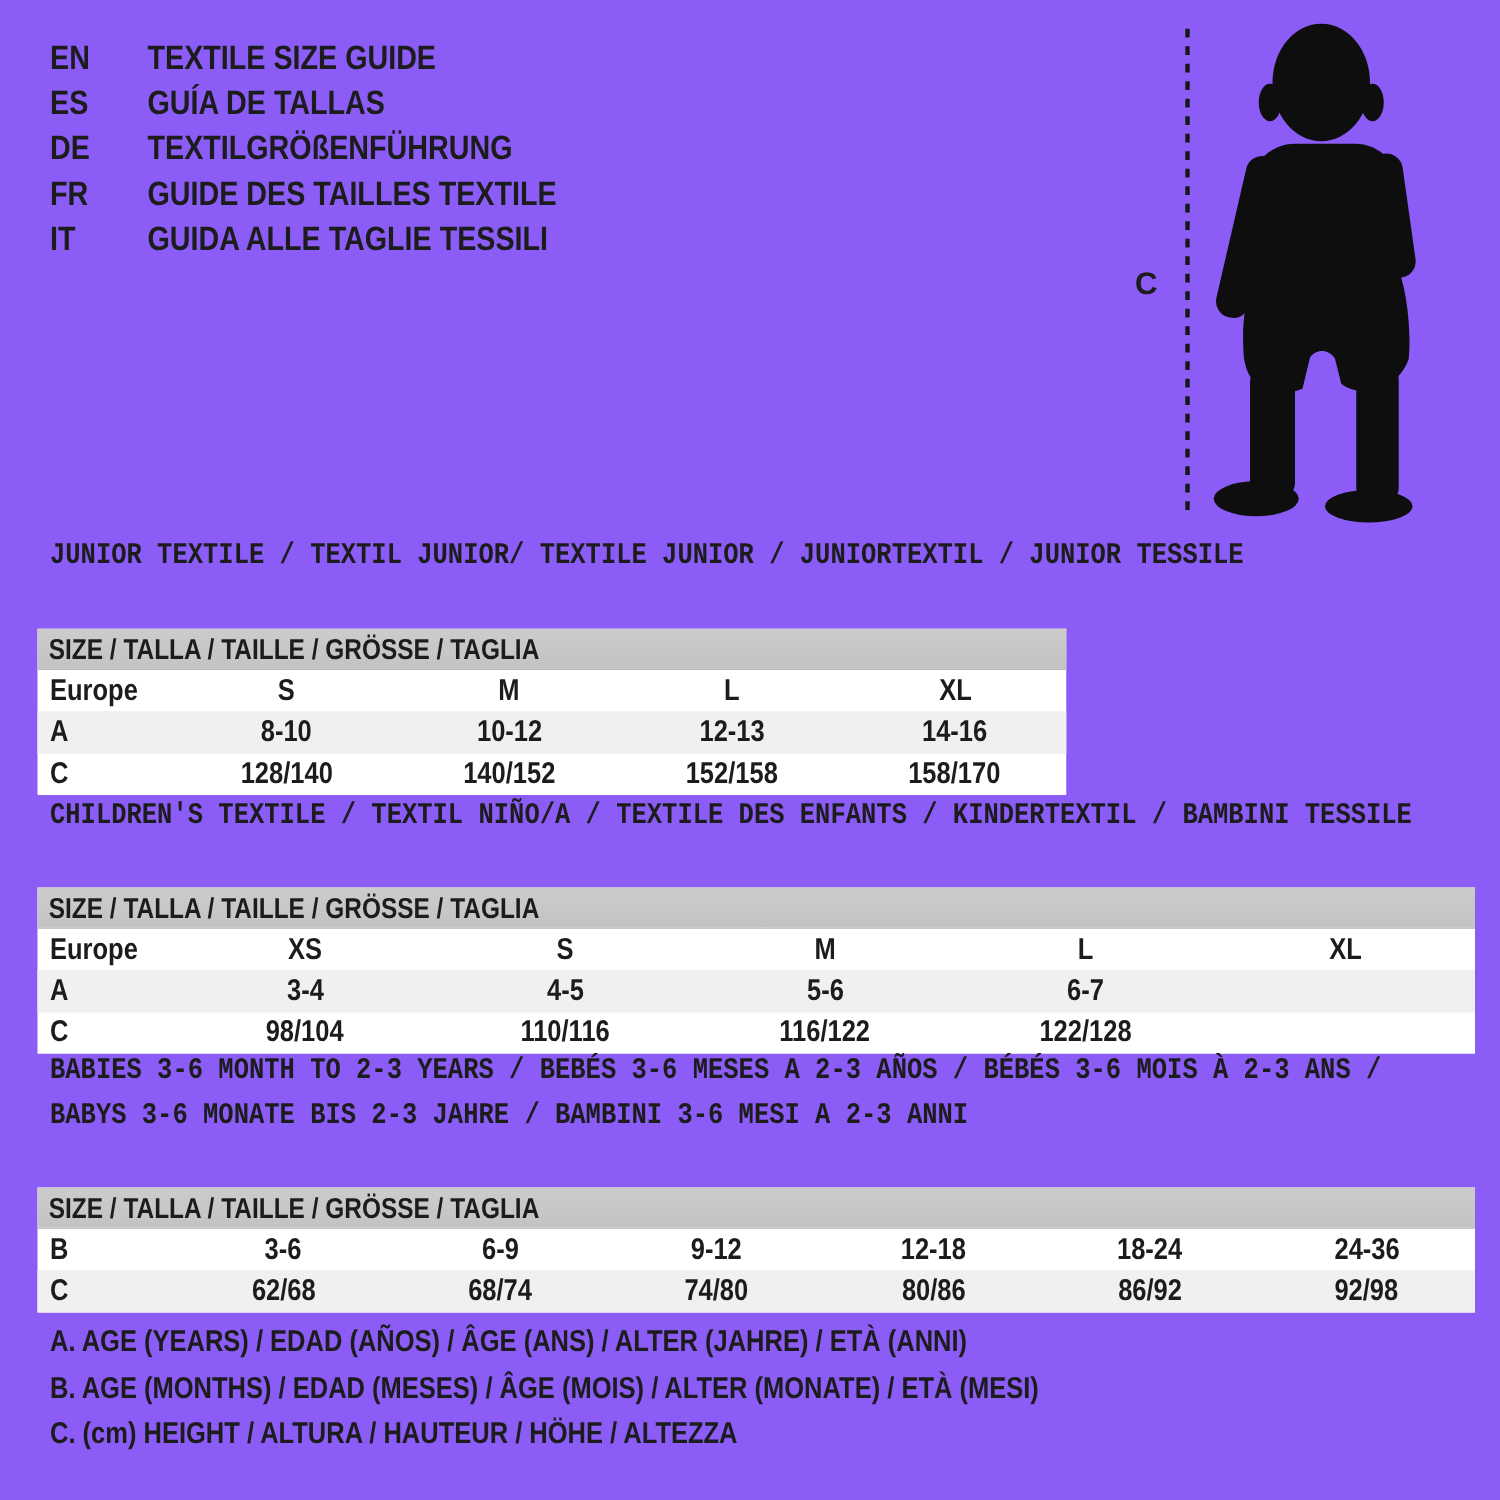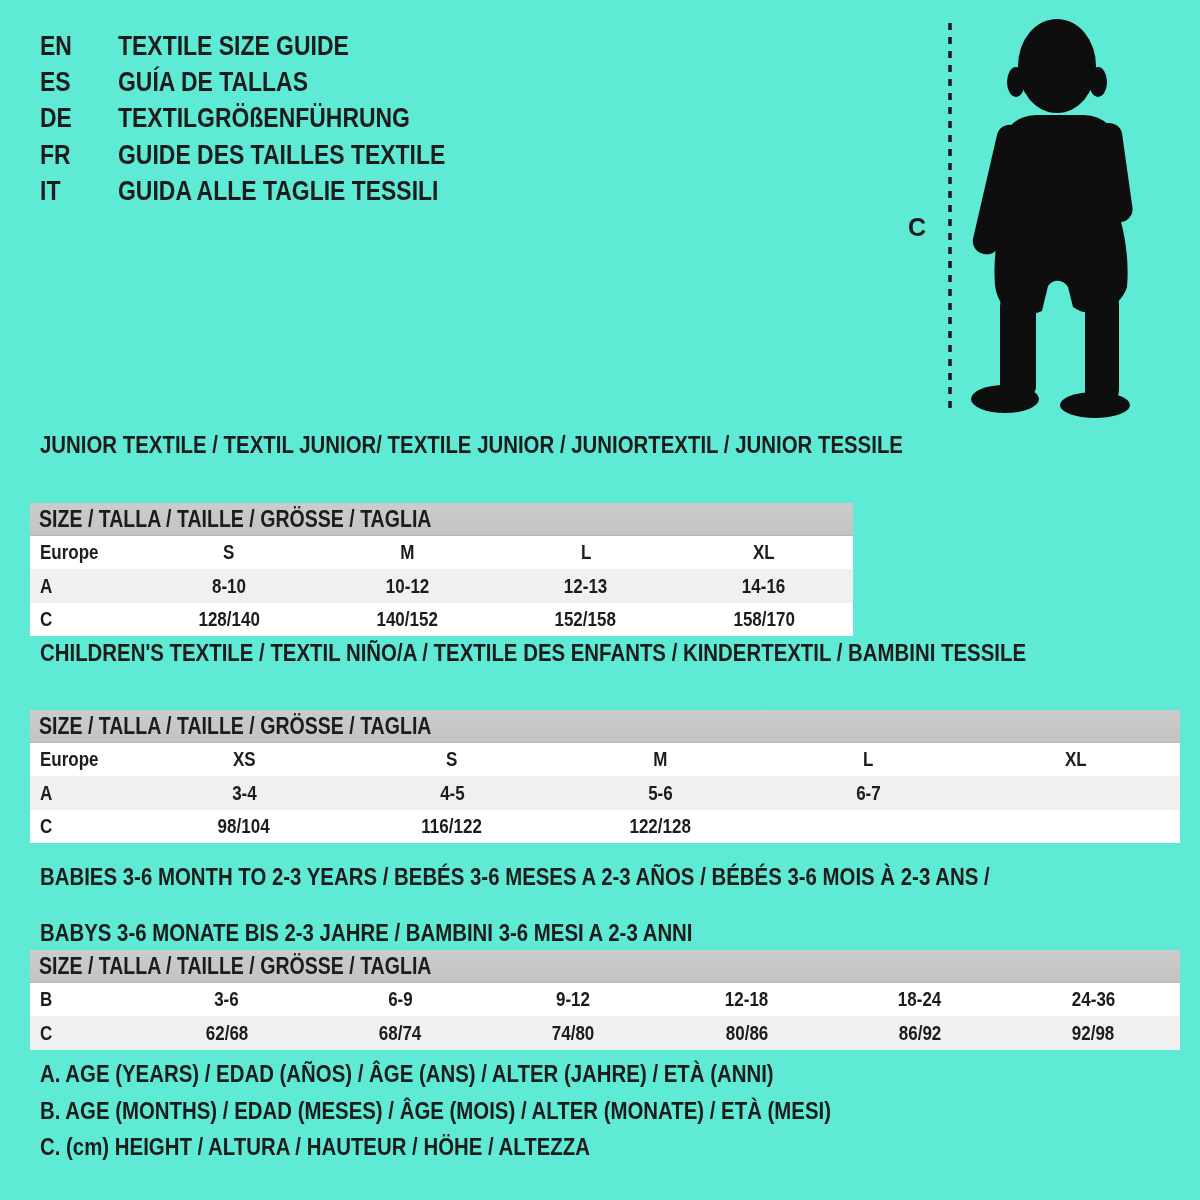--- a/index.html
+++ b/index.html
@@ -4,21 +4,21 @@
 <style>
   * { margin:0; padding:0; box-sizing:border-box; }
   html,body { background:#ffffff; }
   body {
     width:1200px; height:1200px;
     font-family:"Liberation Sans", sans-serif;
     color:#1c1c1c;
     position:relative;
     overflow:hidden;
   }
-  .page { position:relative; width:1200px; height:1200px; background:#5eead4; }
+  .page { position:relative; width:1200px; height:1200px; background:#8b5cf6; }
 
   
   .cond {
     display:inline-block;
     font-weight:bold;
     white-space:nowrap;
     transform:scaleX(0.85);
     transform-origin:0 50%;
     letter-spacing:0;
   }
@@ -37,45 +37,45 @@
 
   
   .figure-svg { position:absolute; left:940px; top:15px; width:208px; height:410px; }
   .figure-label {
     position:absolute; left:908px; top:213px;
     font-size:25px; font-weight:bold;
   }
 
   
   .tbl { position:absolute; background:#fff;margin-top:20px; }
-  .tbl-title { position:absolute; left:40px; font-size:24px; line-height:27px; }
+  .tbl-title { position:absolute; left:40px; font-size:24px; line-height:27px;font-family:Liberation Mono, monospace; }
   .size-bar {
     height:33px;
     background:linear-gradient(#cccccc,#c3c3c3);
     border-bottom:1px solid #b7b7b7;
     display:flex; align-items:center;
     padding-left:9px;
     font-size:23px;
   }
-  .trow { display:grid; align-items:center; height:33.4px; font-size:20px; }
+  .trow { display:grid; align-items:center; height:33.4px; font-size:24px; }
   .trow.alt { background:#f0f0f0; }
   .cols-j { grid-template-columns:110px repeat(4, 1fr); }
   .cols-c { grid-template-columns:110px repeat(5, 1fr); }
   .cols-b { grid-template-columns:110px repeat(6, 1fr); }
   .cell { text-align:center; overflow:visible; }
   .cell.lbl { text-align:left; padding-left:10px; }
 
   #junior-table   { left:30px; top:483px; width:823px; }
   #children-table { left:30px; top:690px; width:1150px; }
   #babies-table   { left:30px; top:930px; width:1150px; }
 
   #junior-title   { top:431px; }
   #children-title { top:639px; }
   #babies-title   { top:843px; width:1120px; white-space:normal; }
-  #babies-title .line { display:block; height:36px;margin-top:20px; }
+  #babies-title .line { display:block; height:36px; }
 
   
   .legend { position:absolute; left:40px; top:1056px; }
   .legend-line { height:36.5px; display:flex; align-items:center; font-size:24px; }
 </style>
 </head>
 <body>
 
 <div class="page">
 
@@ -169,20 +169,21 @@
     <div class="trow cols-c alt">
       <div class="cell lbl"><span class="cond">A</span></div>
       <div class="cell"><span class="cond-c">3-4</span></div>
       <div class="cell"><span class="cond-c">4-5</span></div>
       <div class="cell"><span class="cond-c">5-6</span></div>
       <div class="cell"><span class="cond-c">6-7</span></div>
     </div>
     <div class="trow cols-c">
       <div class="cell lbl"><span class="cond">C</span></div>
       <div class="cell"><span class="cond-c">98/104</span></div>
+      <div class="cell"><span class="cond-c">110/116</span></div>
       <div class="cell"><span class="cond-c">116/122</span></div>
       <div class="cell"><span class="cond-c">122/128</span></div>
     </div>
   </div>
 
   <div class="tbl-title" id="babies-title">
     <span class="line"><span class="cond">BABIES 3-6 MONTH TO 2-3 YEARS / BEBÉS 3-6 MESES A 2-3 AÑOS / BÉBÉS 3-6 MOIS À 2-3 ANS /</span></span>
     <span class="line"><span class="cond">BABYS 3-6 MONATE BIS 2-3 JAHRE / BAMBINI 3-6 MESI A 2-3 ANNI</span></span>
   </div>
   <div class="tbl" id="babies-table">

